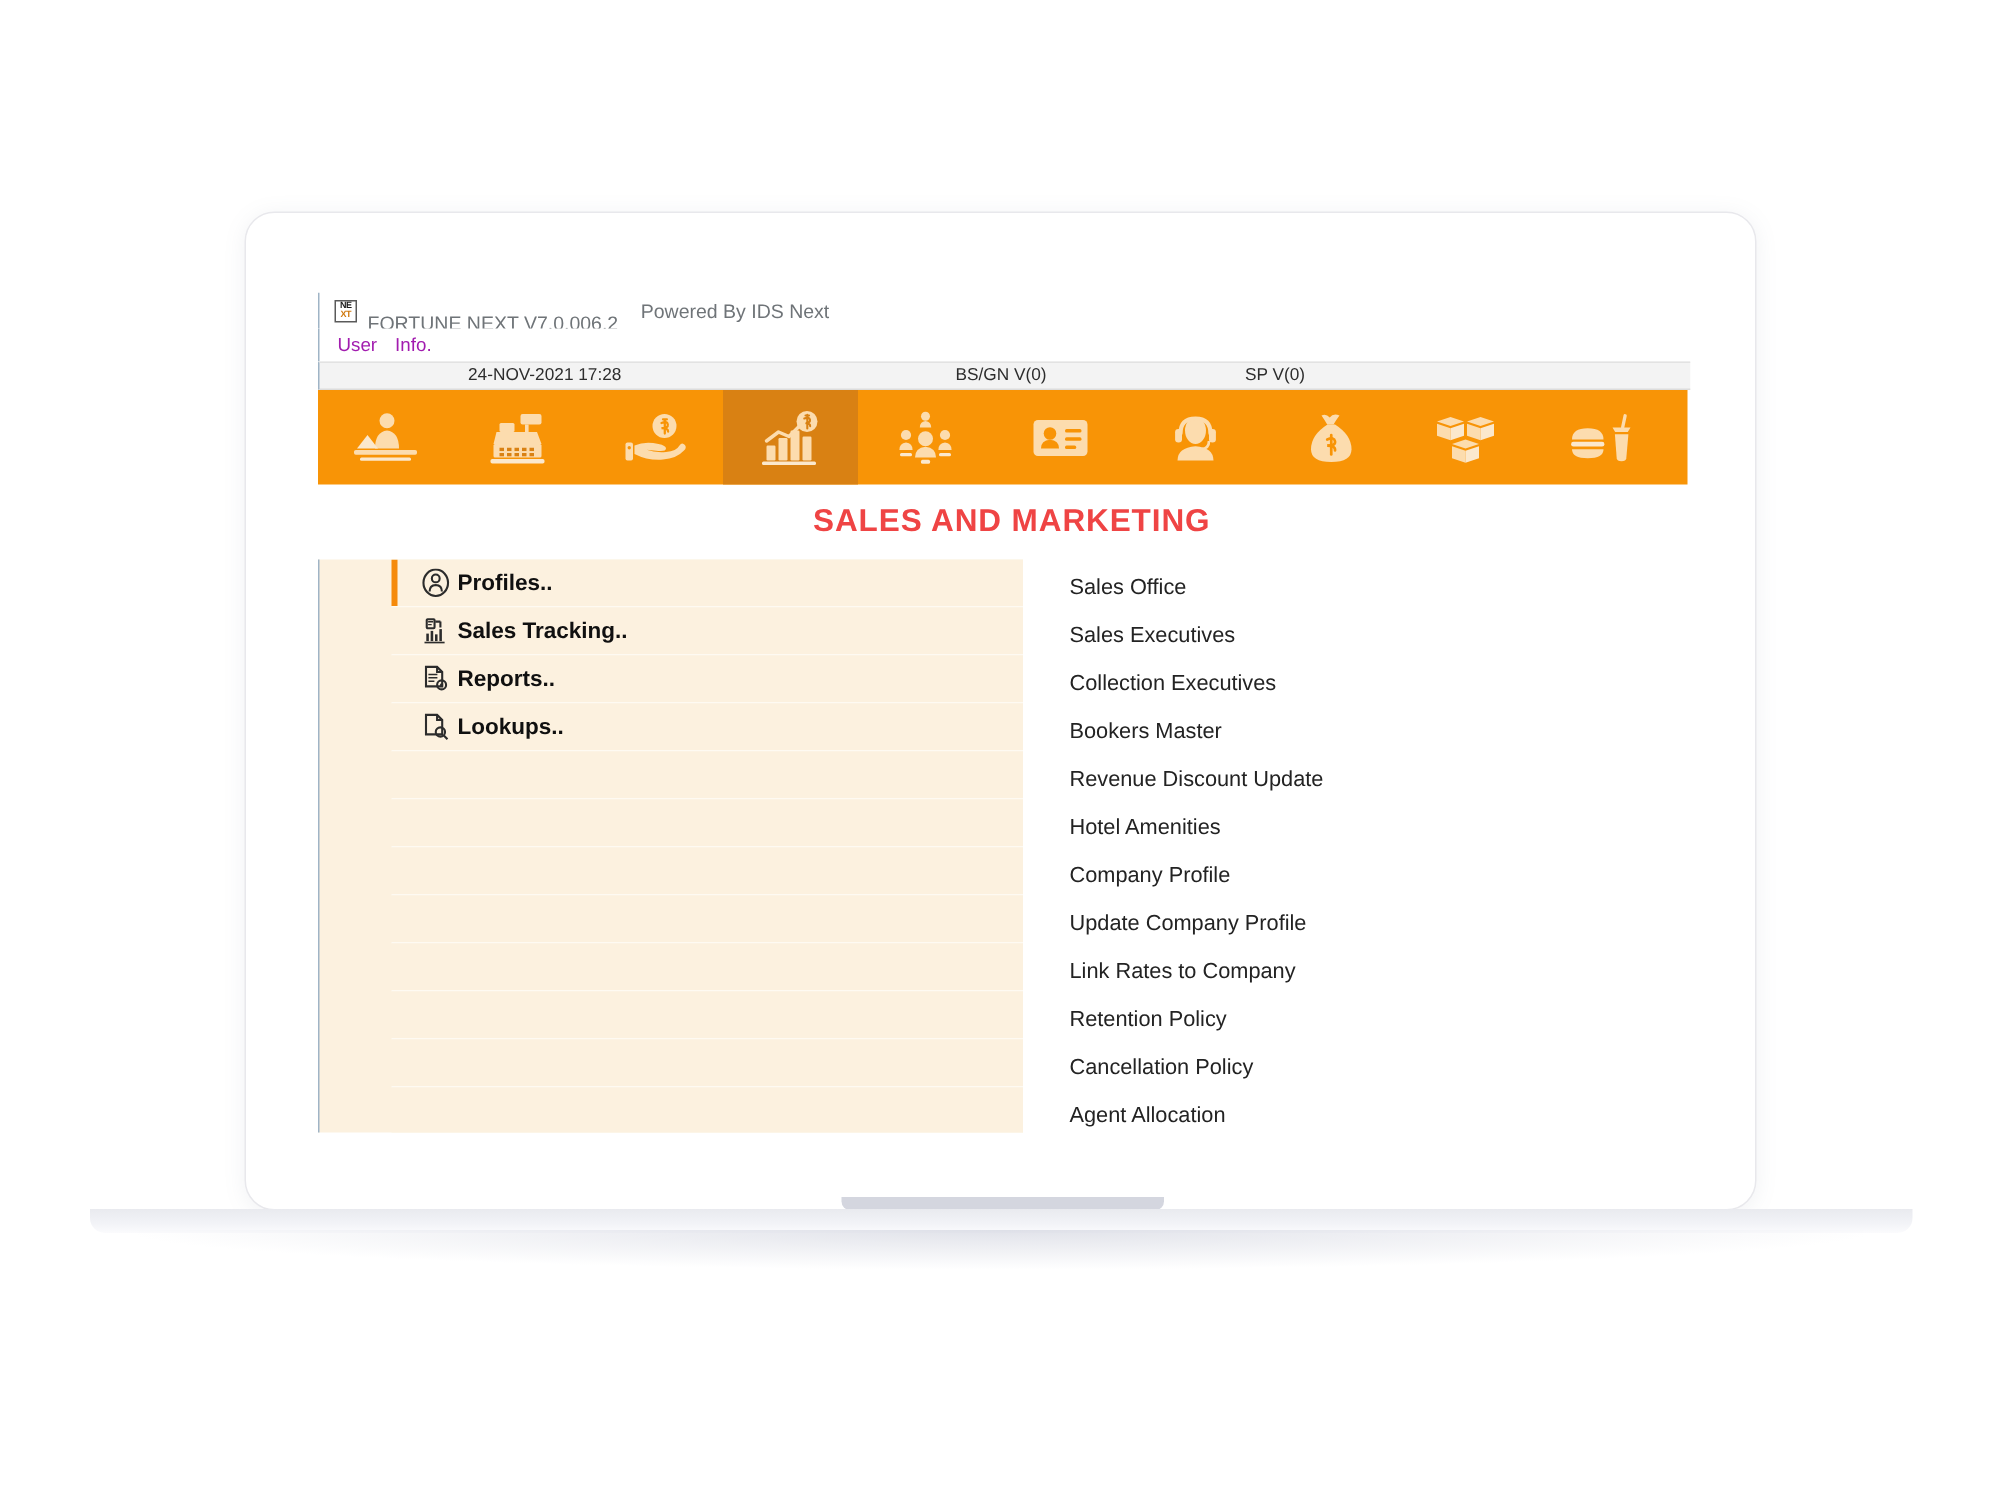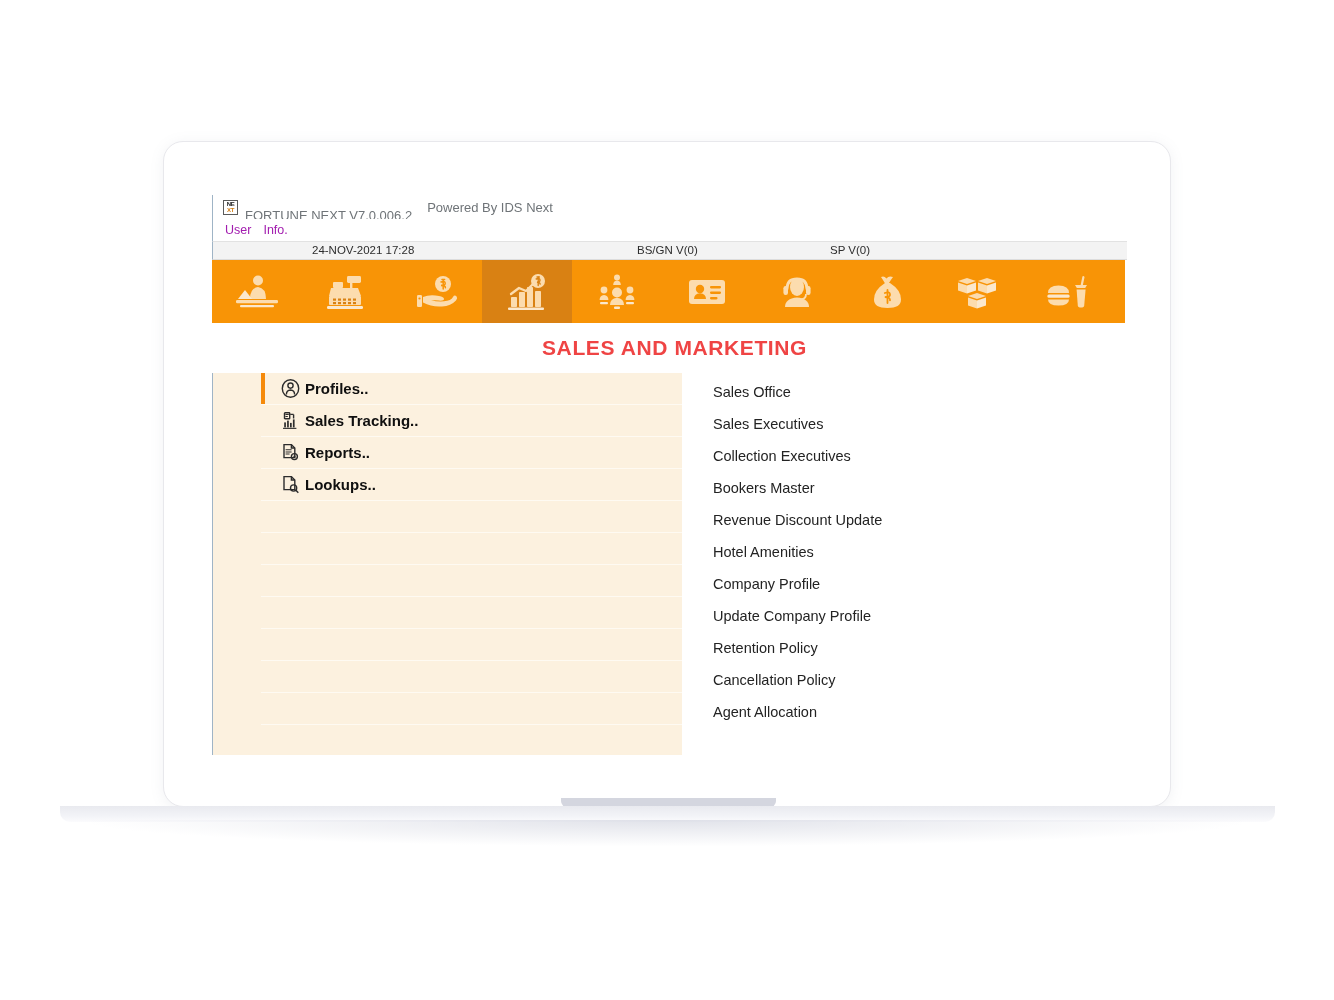--- a/index.html
+++ b/index.html
@@ -471,19 +471,20 @@
 
     <div id="submenu-list">
       <div class="submenu-item">Sales Office</div>
       <div class="submenu-item">Sales Executives</div>
       <div class="submenu-item">Collection Executives</div>
       <div class="submenu-item">Bookers Master</div>
       <div class="submenu-item">Revenue Discount Update</div>
       <div class="submenu-item">Hotel Amenities</div>
       <div class="submenu-item">Company Profile</div>
       <div class="submenu-item">Update Company Profile</div>
+      <div class="submenu-item">Link Rates to Company</div>
       <div class="submenu-item">Retention Policy</div>
       <div class="submenu-item">Cancellation Policy</div>
       <div class="submenu-item">Agent Allocation</div>
     </div>
 
   </div>
 </div>
 
 </body></html>

